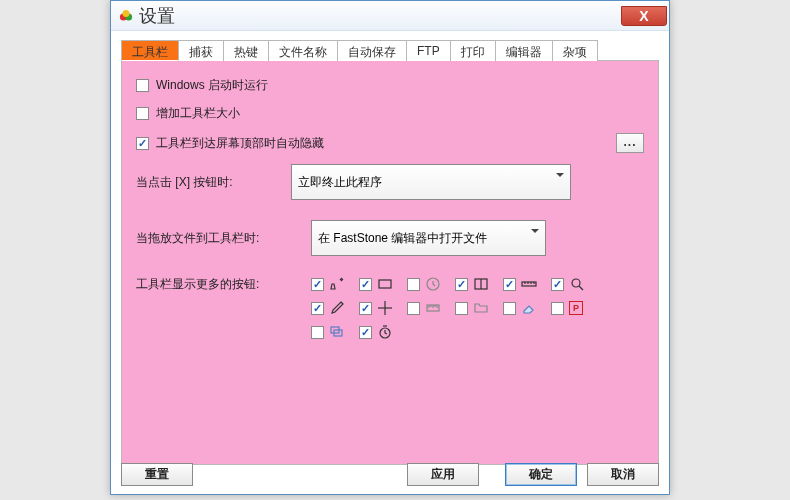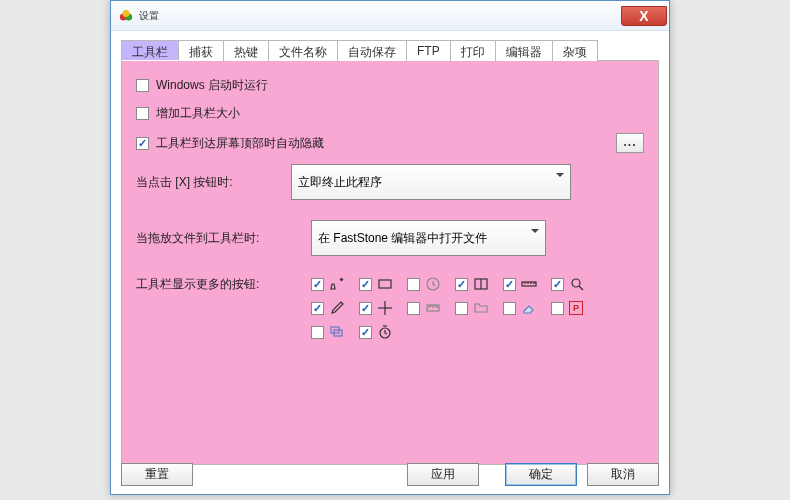--- a/index.html
+++ b/index.html
@@ -1,42 +1,42 @@
 <!DOCTYPE html>
 <html><head>
 <meta charset="utf-8">
 <style>
 * { box-sizing: border-box; margin: 0; padding: 0; }
 body { font-family: "Microsoft YaHei", "SimSun", Tahoma, sans-serif; font-size: 12px; background: #e8e8e8; width: 790px; height: 500px; overflow: hidden; }
 .dialog { position: absolute; left: 110px; top: 0; width: 560px; height: 495px; background: #fff; border: 1px solid #5a8fc4; box-shadow: 0 0 8px rgba(0,0,0,0.25); }
 .titlebar { height: 30px; background: linear-gradient(#fdfdfe, #eaf1f9); display: flex; align-items: center; padding: 0 2px 0 8px; border-bottom: 1px solid #d5e2ef; }
 .titlebar .app-icon { width: 14px; height: 14px; margin-right: 6px; }
-.titlebar .title { color: #333; font-size: 10px; }
+.titlebar .title { color: #333; font-size: 18px; }
 .titlebar .close { margin-left: auto; width: 46px; height: 20px; background: linear-gradient(#e26b5a, #c84032); border: 1px solid #a52f22; border-radius: 0 0 3px 3px; color: #fff; text-align: center; line-height: 18px; font-size: 14px; font-weight: bold; cursor: pointer; }
 .content { position: absolute; top: 30px; bottom: 0; left: 0; right: 0; padding: 8px 10px 10px 10px; }
 .tabs { display: flex; border-bottom: 1px solid #b8b8b8; height: 22px; }
 .tab { padding: 3px 10px 0 10px; font-size: 12px; color: #333; border: 1px solid transparent; border-bottom: none; cursor: pointer; position: relative; top: 1px; background: #f0f0f0; border-color: #b8b8b8; margin-right: -1px; }
-.tab.active { background: #c4b5fd; border-color: #b8b8b8; border-bottom: 1px solid #fff; z-index: 2; }
+.tab.active { background: #f97316; border-color: #b8b8b8; border-bottom: 1px solid #fff; z-index: 2; }
 .tab:not(.active) { background: #fff; border-color: #b8b8b8; }
 .tabpage { border: 1px solid #b8b8b8; border-top: none; height: 404px; padding: 16px 14px 14px 14px; position: relative; background: #f9a8d4; }
 .row { display: flex; align-items: center; margin-bottom: 11px; }
 .chk { width: 13px; height: 13px; border: 1px solid #888; background: #fff; margin-right: 7px; display: inline-flex; align-items: center; justify-content: center; cursor: pointer; }
 .chk.checked::after { content: "✓"; color: #2a5db0; font-size: 11px; line-height: 11px; font-weight: bold; }
 .lbl { color: #222; }
 .ellipbtn { width: 28px; height: 20px; border: 1px solid #999; background: linear-gradient(#fdfdfd,#eaeaea); text-align: center; line-height: 16px; cursor: pointer; font-weight: bold; letter-spacing: 1px; color: #333; margin-left: auto; }
 .formrow { display: flex; align-items: center; margin-bottom: 20px; margin-top: 4px; }
 .formlabel { width: 155px; color: #222; }
 .select { flex: 1; max-width: 255px; height: 36px; border: 1px solid #888; background: linear-gradient(#fff,#f1f1f1); padding: 0 18px 0 6px; position: relative; display: flex; align-items: center; cursor: pointer; }
 .select::after { content: ""; position: absolute; right: 6px; top: 8px; border-left: 4px solid transparent; border-right: 4px solid transparent; border-top: 4px solid #444; }
 .iconsgrid { display: grid; grid-template-columns: repeat(7, auto); gap: 8px 14px; margin-left: 0; }
 .ic { display: flex; align-items: center; }
 .ic .chk { margin-right: 5px; }
 .ic svg, .ic .glyph { width: 16px; height: 16px; display: inline-block; }
 .btnbar { position: absolute; left: 10px; right: 10px; bottom: 8px; display: flex; align-items: center; }
-.btn { min-width: 72px; height: 23px; border: 1px solid #8a8a8a; background: linear-gradient(#fdfdfd,#e7e7e7); color: #222; font-size: 12px; cursor: pointer; display: inline-flex; align-items: center; justify-content: center; padding: 0 8px; }
+.btn { min-width: 72px; height: 23px; border: 1px solid #8a8a8a; background: linear-gradient(#fdfdfd,#e7e7e7); color: #222; font-size: 12px; cursor: pointer; display: inline-flex; align-items: center; justify-content: center; padding: 0 8px; font-weight: bold; }
 .btn.primary { border: 1px solid #3b7dc4; box-shadow: 0 0 0 1px #9bc4ea inset; }
 .spacer { flex: 1; }
 .pdf-icon { font-size: 9px; color: #c22; border: 1px solid #c22; width: 14px; height: 14px; display: inline-flex; align-items: center; justify-content: center; font-weight: bold; }
 </style>
 </head>
 <body>
 
 <div class="dialog">
   <div class="titlebar">
     <span class="app-icon">

